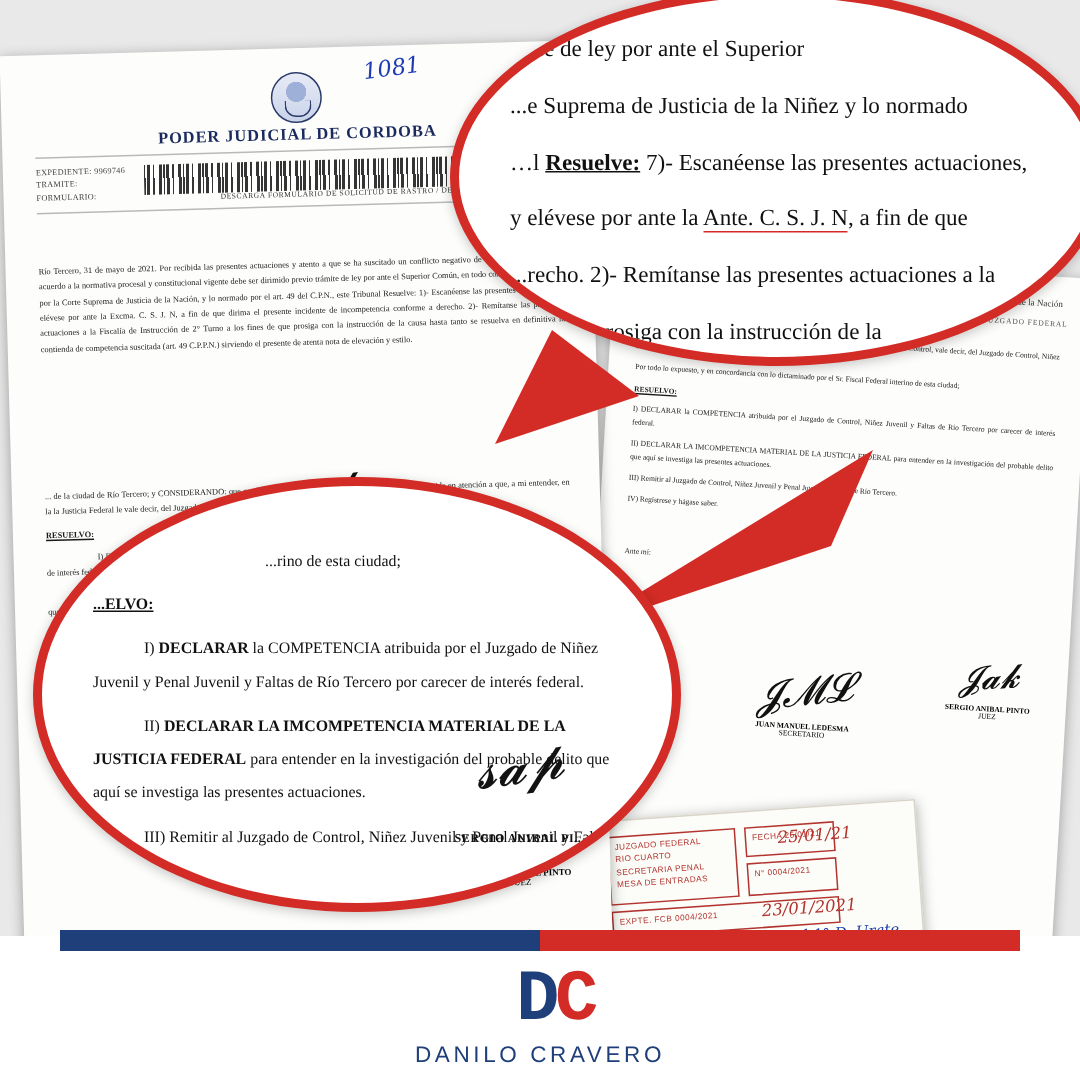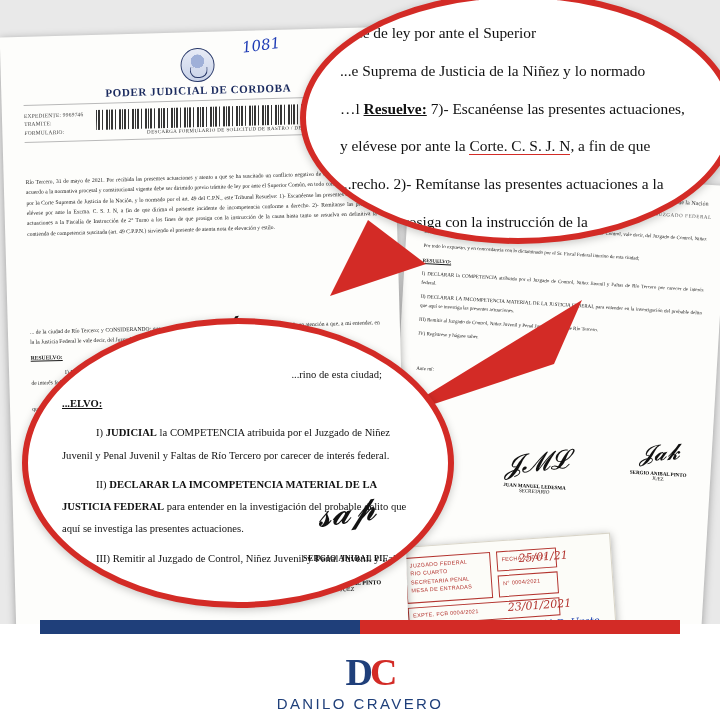--- a/index.html
+++ b/index.html
@@ -222,23 +222,23 @@
   }
   .band .seg-blue { flex: 1; background: #1f3f7a; }
   .band .seg-red  { flex: 1; background: #d32b26; }
 
   .brand {
     position: absolute;
     left: 0; right: 0; bottom: 8px;
     text-align: center;
   }
   .brand-mark {
-    font-family: Liberation Serif, serif;
+    font-family: Liberation Mono, monospace;
     font-weight: bold;
-    font-size: 38px;
+    font-size: 48px;
     letter-spacing: -3px;
     line-height: 1;
     padding-left: 20px;
   }
   .brand-mark .d { color: #1f3f7a; }
   .brand-mark .c { color: #d32b26; }
   .brand-name {
     font-family: "Liberation Sans", sans-serif;
     font-size: 15px;
     letter-spacing: 2.4px;
@@ -355,34 +355,34 @@
   </svg>
 
   <div class="callout" id="callout-top">
     <div class="inner">
       <p>...ice de ley por ante el Superior</p>
       <p>...e Suprema de Justicia de la Niñez y lo normado</p>
       <p>
         <span>…l </span><b style="text-decoration:underline;">Resuelve:</b><span>  7)-  Escanéense las presentes actuaciones,</span>
       </p>
       <p>
-        <span>y elévese por ante la </span><span class="ul-red">Corte. C. S. J. N</span><span>, a fin de que</span>
+        <span>y elévese por ante la </span><span class="ul-red">Ante. C. S. J. N</span><span>, a fin de que</span>
       </p>
       <p>...recho. 2)- Remítanse las presentes actuaciones a la</p>
       <p>...de que prosiga con la instrucción de la</p>
     </div>
   </div>
 
   <div class="callout" id="callout-bottom">
     <div class="inner">
-      <p style="text-align:right;padding-right:40px;">...rino de esta ciudad;</p>
+      <p style="text-align:center;padding-right:40px;">...rino de esta ciudad;</p>
       <p style="font-weight:bold;text-decoration:underline;">...ELVO:</p>
       <p class="indent">
         <span>I)</span>
-        <b>JUDICIAL</b><span> la COMPETENCIA atribuida por el Juzgado de Niñez Juvenil y Penal Juvenil y Faltas de Río Tercero por carecer de interés federal.</span>
+        <b>DECLARAR</b><span> la COMPETENCIA atribuida por el Juzgado de Niñez Juvenil y Penal Juvenil y Faltas de Río Tercero por carecer de interés federal.</span>
       </p>
       <p class="indent">
         <span>II)</span>
         <b>DECLARAR LA IMCOMPETENCIA MATERIAL DE LA JUSTICIA FEDERAL</b><span> para entender en la investigación del probable delito que aquí se investiga las presentes actuaciones.</span>
       </p>
       <p class="indent">
         <span>III)</span>
         <span>Remitir al Juzgado de Control, Niñez Juvenil y Penal Juvenil y Faltas de Río Tercero.</span>
       </p>
       <p class="indent">

